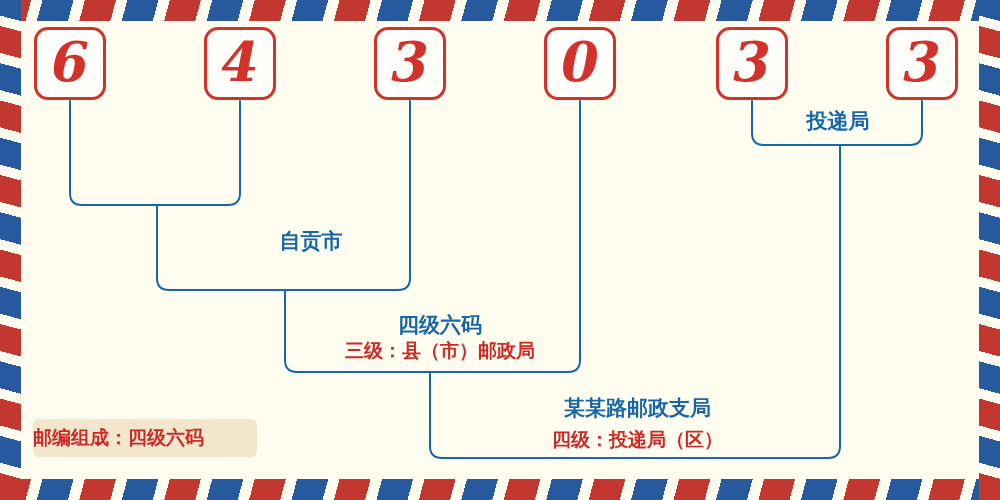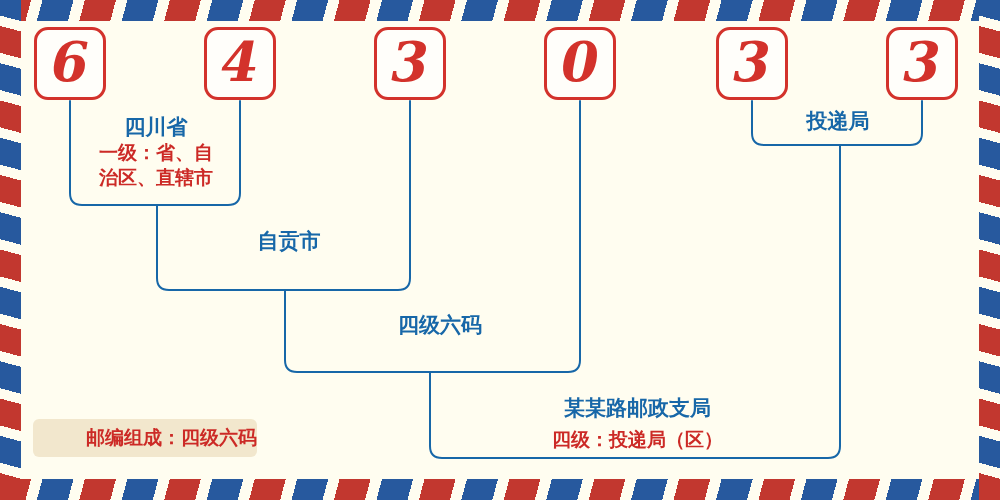--- a/index.html
+++ b/index.html
@@ -61,33 +61,33 @@
 
   
   .label-block { position:absolute; text-align:center; z-index:4; }
   .title-blue {
     color:#1767a8; font-weight:bold; font-size:21px; line-height:27px;
   }
   .desc-red {
     color:#cc2a26; font-size:19px; line-height:25px; font-weight:bold;
   }
   .lb1 { left:72px;  top:113px; width:168px; }
-  .lb2 { left:176px; top:227px; width:226px; }
+  .lb2 { left:198px; top:227px; width:226px; }
   .lb3 { left:315px; top:311px; width:250px; }
   .lb4 { left:495px; top:394px; width:285px; }
   .lb4 .desc-red { margin-top:6px; }
   .lb5 { left:762px; top:107px; width:152px; }
 
   
   .footer-badge {
     position:absolute; left:33px; top:419px;
     width:224px; height:38px;
     background:#f2e7cd;
     border-radius:6px;
-    display:flex; align-items:center; justify-content:flex-end;
+    display:flex; align-items:center; justify-content:flex-start;
     z-index:4;
   }
   .footer-badge span {
     color:#cc2a26; font-weight:bold; font-size:19px;
   }
 </style>
 </head>
 <body>
 
 <div class="canvas">
@@ -119,32 +119,28 @@
   <div class="digit-box b4">
     <span class="digit">0</span>
   </div>
   <div class="digit-box b5">
     <span class="digit">3</span>
   </div>
   <div class="digit-box b6">
     <span class="digit">3</span>
   </div>
 
-  <div class="label-block lb1">
-    <div class="title-blue">四川省</div>
-    <div class="desc-red">一级：省、自</div>
-    <div class="desc-red">治区、直辖市</div>
-  </div>
 
   <div class="label-block lb2">
     <div class="title-blue">自贡市</div>
   </div>
 
   <div class="label-block lb3">
     <div class="title-blue">四级六码</div>
+    <div class="desc-red">三级：县（市）邮政局</div>
   </div>
 
   <div class="label-block lb5">
     <div class="title-blue">投递局</div>
   </div>
 
   <div class="label-block lb4">
     <div class="title-blue">某某路邮政支局</div>
     <div class="desc-red">四级：投递局（区）</div>
   </div>

